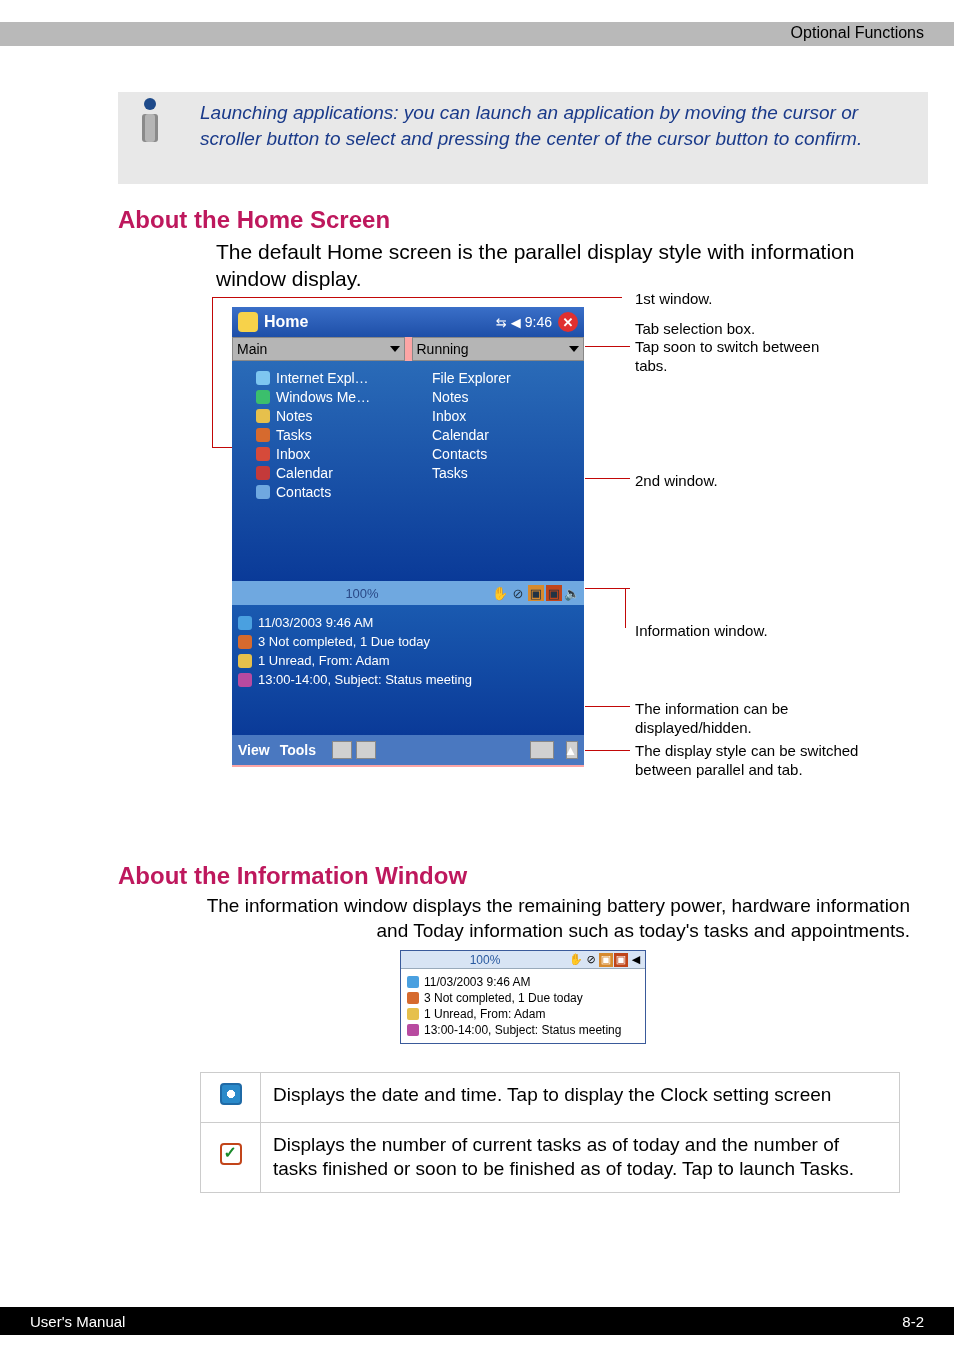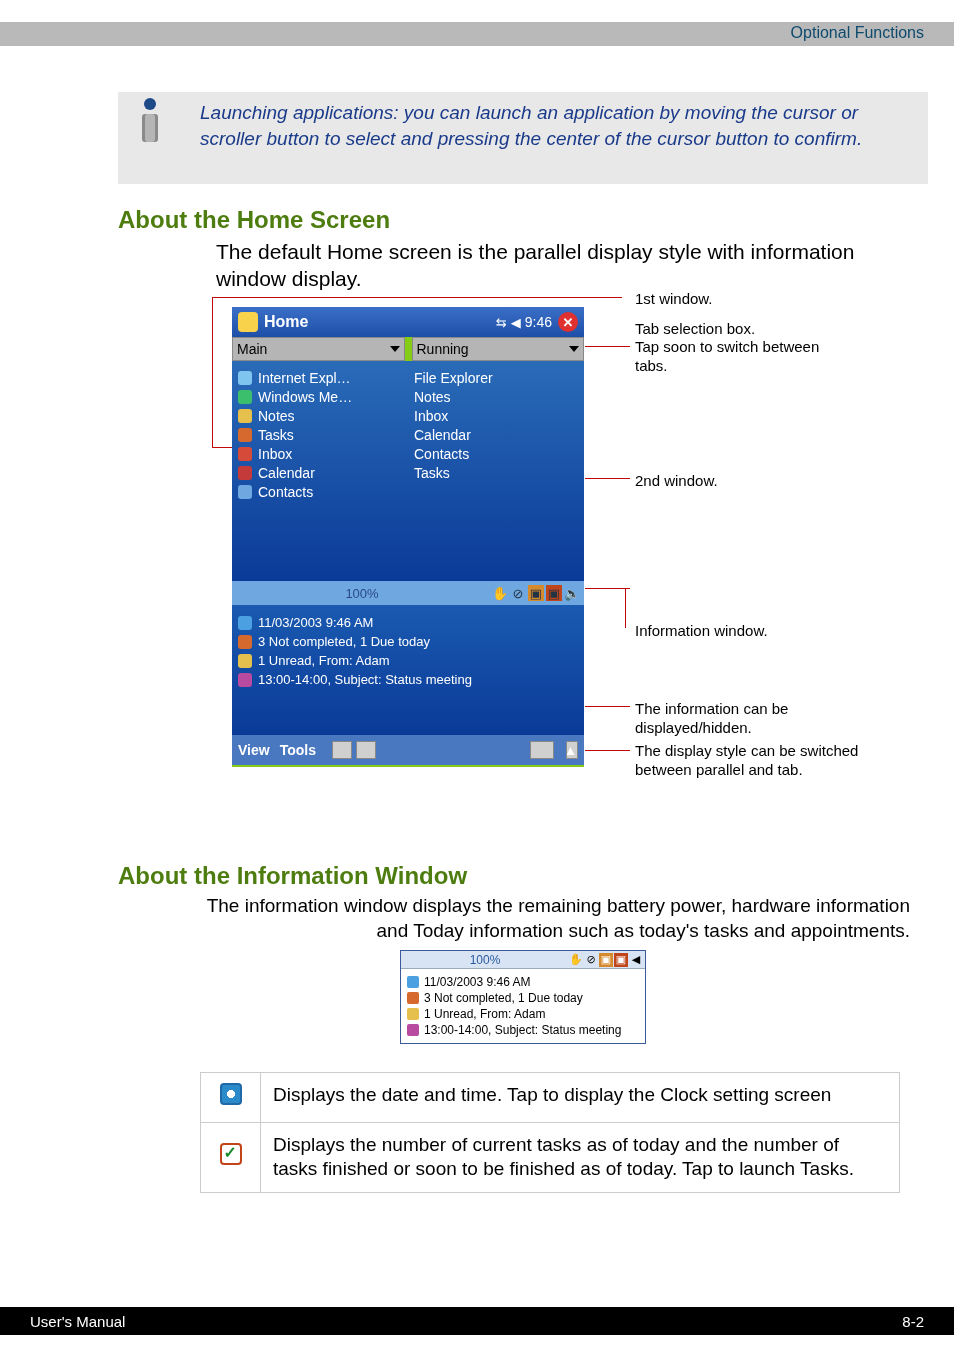--- a/index.html
+++ b/index.html
@@ -1,43 +1,43 @@
 <!DOCTYPE html>
 <html><head>
 <meta charset="utf-8">
 <style>
   * { box-sizing: border-box; margin: 0; padding: 0; }
   html, body { width: 954px; height: 1349px; background: #fff; font-family: Arial, Helvetica, sans-serif; color: #000; }
   .page { position: relative; width: 954px; height: 1349px; }
   .header-band { position: absolute; left: 0; top: 22px; width: 954px; height: 24px; background: #b9b9b9; }
-  .header-text { position: absolute; right: 30px; top: 24px; font-size: 16px; color: #0c4a6e; }
+  .header-text { position: absolute; right: 30px; top: 24px; font-size: 16px; color: #000000; }
   .info-band { position: absolute; left: 118px; top: 92px; width: 810px; height: 92px; background: #e8e8e8; }
   .info-icon { position: absolute; left: 128px; top: 96px; width: 44px; height: 50px; }
   .info-text { position: absolute; left: 200px; top: 100px; width: 680px; font-style: italic; color: #1a3a8a; font-size: 19px; line-height: 1.35; }
-  .h2 { position: absolute; font-weight: bold; color: #4d7c0f; font-family: Arial, Helvetica, sans-serif; font-size: 24px; }
+  .h2 { position: absolute; font-weight: bold; color: #be185d; font-family: Arial, Helvetica, sans-serif; font-size: 24px; }
   .h2a { left: 118px; top: 206px; }
   .h2b { left: 118px; top: 862px; }
   .body1 { position: absolute; left: 216px; top: 238px; width: 700px; font-size: 21px; line-height: 1.3; }
   .body2 { position: absolute; left: 200px; top: 894px; width: 710px; font-size: 19px; line-height: 1.3; text-align: right; }
 
   .annot { position: absolute; font-size: 15px; line-height: 1.25; color: #000; }
   .lead-line { position: absolute; background: #c20808; }
 
-  .shot1 { position: absolute; left: 232px; top: 307px; width: 352px; height: 460px; background: #84cc16; }
+  .shot1 { position: absolute; left: 232px; top: 307px; width: 352px; height: 460px; background: #fca5a5; }
   .title-bar { background: linear-gradient(#3a6fc8, #1e4fa8); height: 30px; display: flex; align-items: center; padding: 0 6px; color: #fff; font-size: 16px; }
   .title-bar .ico { width: 20px; height: 20px; background: #f7d24a; border-radius: 4px; margin-right: 6px; position: relative; }
   .title-bar .spacer { flex: 1; }
   .close-btn { width: 20px; height: 20px; border-radius: 50%; background: #e03030; color: #fff; font-size: 13px; display: flex; align-items: center; justify-content: center; margin-left: 6px; font-weight: bold; }
 
   .tabs-row { display: flex; height: 24px; gap: 7px; }
   .tab-sel { width: 50%; background: #b5b5b5; border: 1px solid #888; font-size: 14px; padding: 2px 4px; display: flex; align-items: center; justify-content: space-between; }
   .tab-sel .tri { width: 0; height: 0; border-left: 5px solid transparent; border-right: 5px solid transparent; border-top: 6px solid #000; }
 
   .panes { display: flex; height: 220px; }
-  .pane { width: 50%; background: linear-gradient(#2a6bb8, #0a3a98); color: #fff; padding: 6px 6px; font-size: 14px; }
+  .pane { width: 50%; background: linear-gradient(#2a6bb8, #0a3a98); color: #fff; padding: 6px 24px; font-size: 14px; }
   .pane .item { display: flex; align-items: center; gap: 6px; margin: 3px 0; }
   .pane .ic { width: 14px; height: 14px; border-radius: 3px; }
   .c-ie { background: #7ec6f0; } .c-wm { background: #3bbf6c; } .c-no { background: #e6c04c; }
   .c-ta { background: #d66a2e; } .c-in { background: #d64a3a; } .c-ca { background: #c43a3a; }
   .c-co { background: #6fa8e0; }
 
   .status-row { height: 24px; background: #6fa8e0; display: flex; align-items: center; font-size: 13px; color: #234; }
   .status-row .pct { flex: 1; text-align: center; color: #2a4a88; }
   .status-row .tray { display: flex; gap: 2px; padding-right: 4px; }
   .status-row .tray span { width: 16px; height: 16px; display: flex; align-items: center; justify-content: center; }

